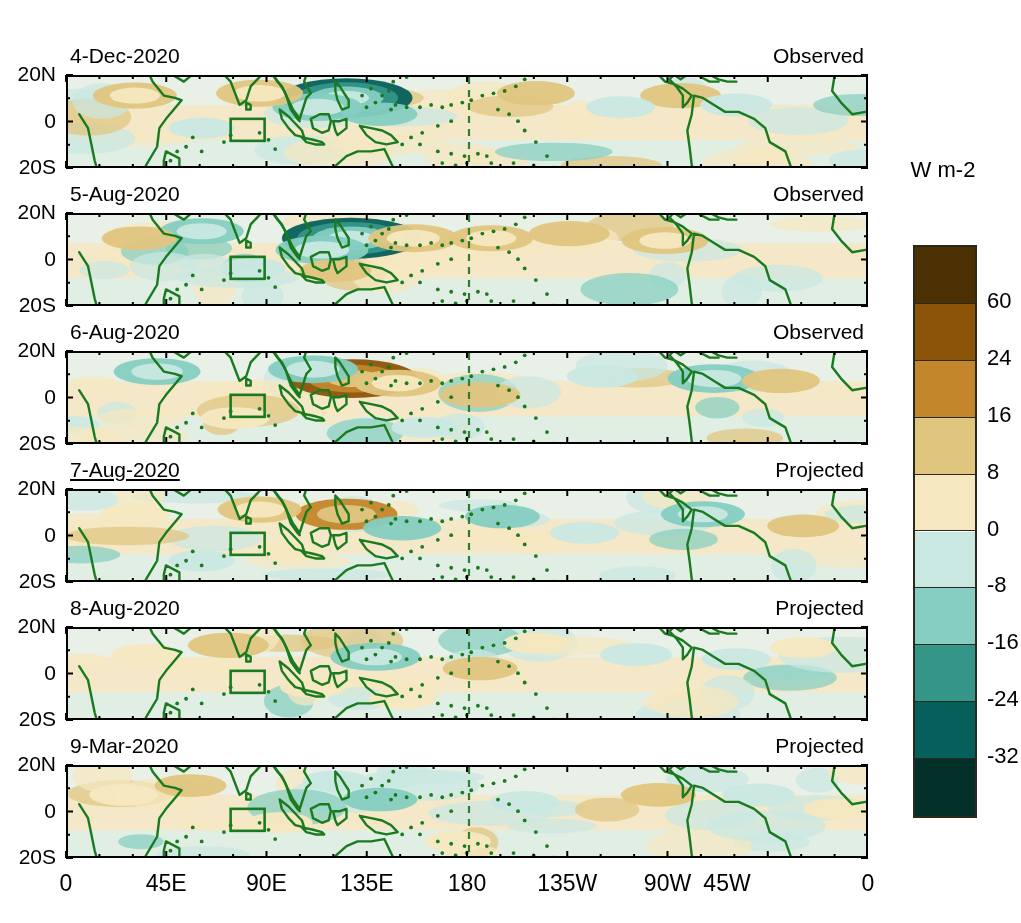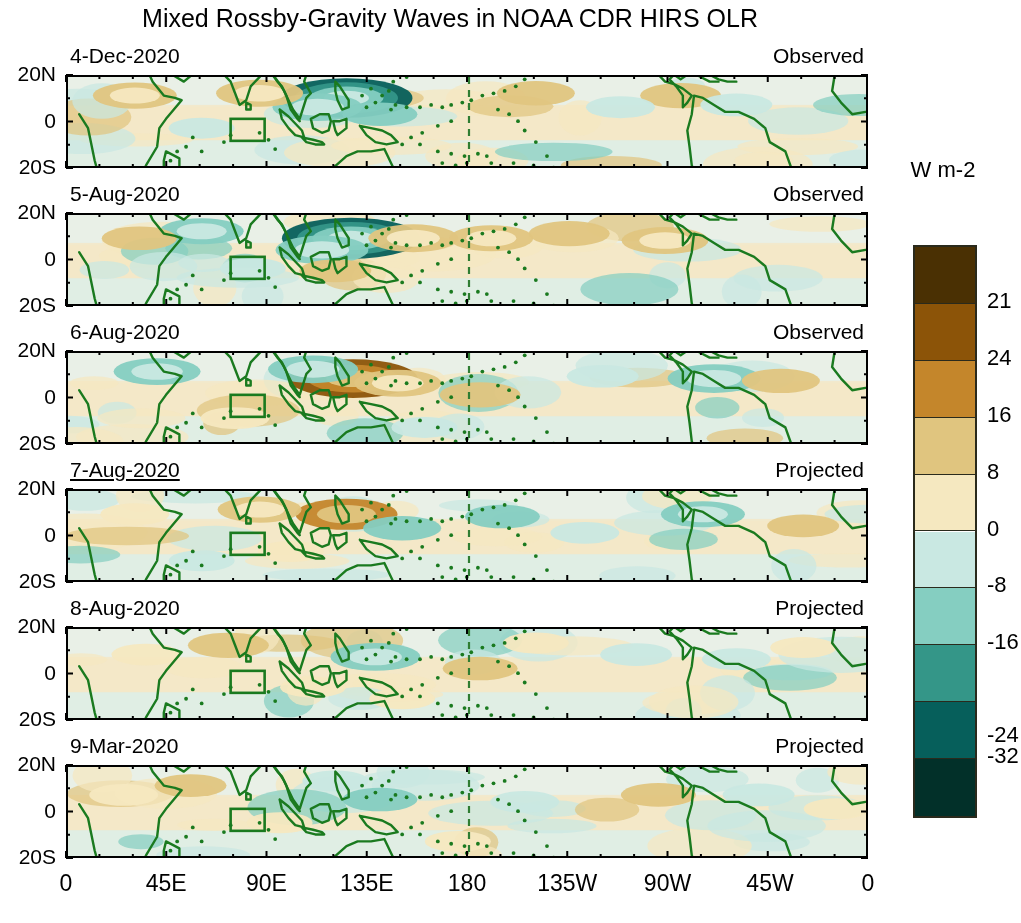--- a/index.html
+++ b/index.html
@@ -28,21 +28,20 @@
   .cbar-title{position:absolute;font-size:22px;white-space:nowrap;text-align:center;}
   .ctick{position:absolute;font-size:22px;white-space:nowrap;}
 
   svg{display:block;}
 </style>
 </head>
 <body>
 
 <div id="figure">
 
-  <div class="fig-title">Mixed Rossby-Gravity Waves in NOAA CDR HIRS OLR</div>
 
   <div id="panels-host">
       <div class="panel" style="left: 0px; top: 0px;">
         <div class="panel-date" style="left: 70px; top: 44px;">4-Dec-2020</div>
         <div class="panel-status" style="left: 66px; width: 798px; top: 44px;">Observed</div>
         <div class="ylab" style="left: 0px; width: 56px; top: 62px;">20N</div>
         <div class="ylab" style="left: 0px; width: 56px; top: 108.5px;">0</div>
         <div class="ylab" style="left: 0px; width: 56px; top: 155px;">20S</div>
         <div class="panel-frame" style="left: 66px; top: 75px; width: 802px; height: 93px; border-color: rgb(0, 0, 0); background: rgb(243, 231, 200);">
           <svg width="802" height="93" viewBox="0 0 802 93">
@@ -1373,42 +1372,42 @@
     </div>
 
   <div class="xaxis-labels" id="xaxis-host" style="left: 0px; top: 870px; width: 1021px; height: 40px;">
       <div class="xlab" style="left: 6px; width: 120px; top: 0px;">0</div>
       <div class="xlab" style="left: 106.25px; width: 120px; top: 0px;">45E</div>
       <div class="xlab" style="left: 206.5px; width: 120px; top: 0px;">90E</div>
       <div class="xlab" style="left: 306.75px; width: 120px; top: 0px;">135E</div>
       <div class="xlab" style="left: 407px; width: 120px; top: 0px;">180</div>
       <div class="xlab" style="left: 507.25px; width: 120px; top: 0px;">135W</div>
       <div class="xlab" style="left: 607.5px; width: 120px; top: 0px;">90W</div>
-      <div class="xlab" style="left: 710px; width: 120px; top: 0px; text-align: center;">45W</div>
+      <div class="xlab" style="left: 667px; width: 120px; top: 0px; text-align: center;">45W</div>
       <div class="xlab" style="left: 807.998px; width: 120px; top: 0px;">0</div>
     </div>
 
   <div class="cbar-title" id="cbar-title" style="left: 863px; width: 160px; top: 157px;">W m-2</div>
   <div class="cbar" id="cbar" style="left: 913px; top: 245px; width: 60px; height: 569px;">
       <div class="cband" title="&gt; 32" style="top: 0px; height: 56.9px; background: rgb(74, 48, 3);"></div>
       <div class="cband" title="24 to 32" style="top: 56.9px; height: 56.9px; background: rgb(140, 84, 8);"></div>
       <div class="cband" title="16 to 24" style="top: 113.8px; height: 56.9px; background: rgb(196, 134, 43);"></div>
       <div class="cband" title="8 to 16" style="top: 170.7px; height: 56.9px; background: rgb(224, 197, 127);"></div>
       <div class="cband" title="0 to 8" style="top: 227.6px; height: 56.9px; background: rgb(245, 232, 192);"></div>
       <div class="cband" title="-8 to 0" style="top: 284.5px; height: 56.9px; background: rgb(201, 232, 226);"></div>
       <div class="cband" title="-16 to -8" style="top: 341.4px; height: 56.9px; background: rgb(133, 206, 193);"></div>
       <div class="cband" title="-24 to -16" style="top: 398.3px; height: 56.9px; background: rgb(52, 150, 136);"></div>
       <div class="cband" title="-32 to -24" style="top: 455.2px; height: 56.9px; background: rgb(6, 95, 91);"></div>
       <div class="cband" title="&lt; -32" style="top: 512.1px; height: 56.9px; background: rgb(2, 48, 41);"></div>
     </div>
   <div id="cbar-ticks">
-      <div class="ctick" style="left: 987px; top: 287.9px;">21</div>
+      <div class="ctick" style="left: 987px; top: 287.9px;">60</div>
       <div class="ctick" style="left: 987px; top: 344.8px;">24</div>
       <div class="ctick" style="left: 987px; top: 401.7px;">16</div>
       <div class="ctick" style="left: 987px; top: 458.6px;">8</div>
       <div class="ctick" style="left: 987px; top: 515.5px;">0</div>
       <div class="ctick" style="left: 987px; top: 572.4px;">-8</div>
       <div class="ctick" style="left: 987px; top: 629.3px;">-16</div>
-      <div class="ctick" style="left: 987px; top: 686.2px; margin-top: 36px;">-24</div>
+      <div class="ctick" style="left: 987px; top: 686.2px;">-24</div>
       <div class="ctick" style="left: 987px; top: 743.1px;">-32</div>
     </div>
 
 </div>
 
 </body></html>

